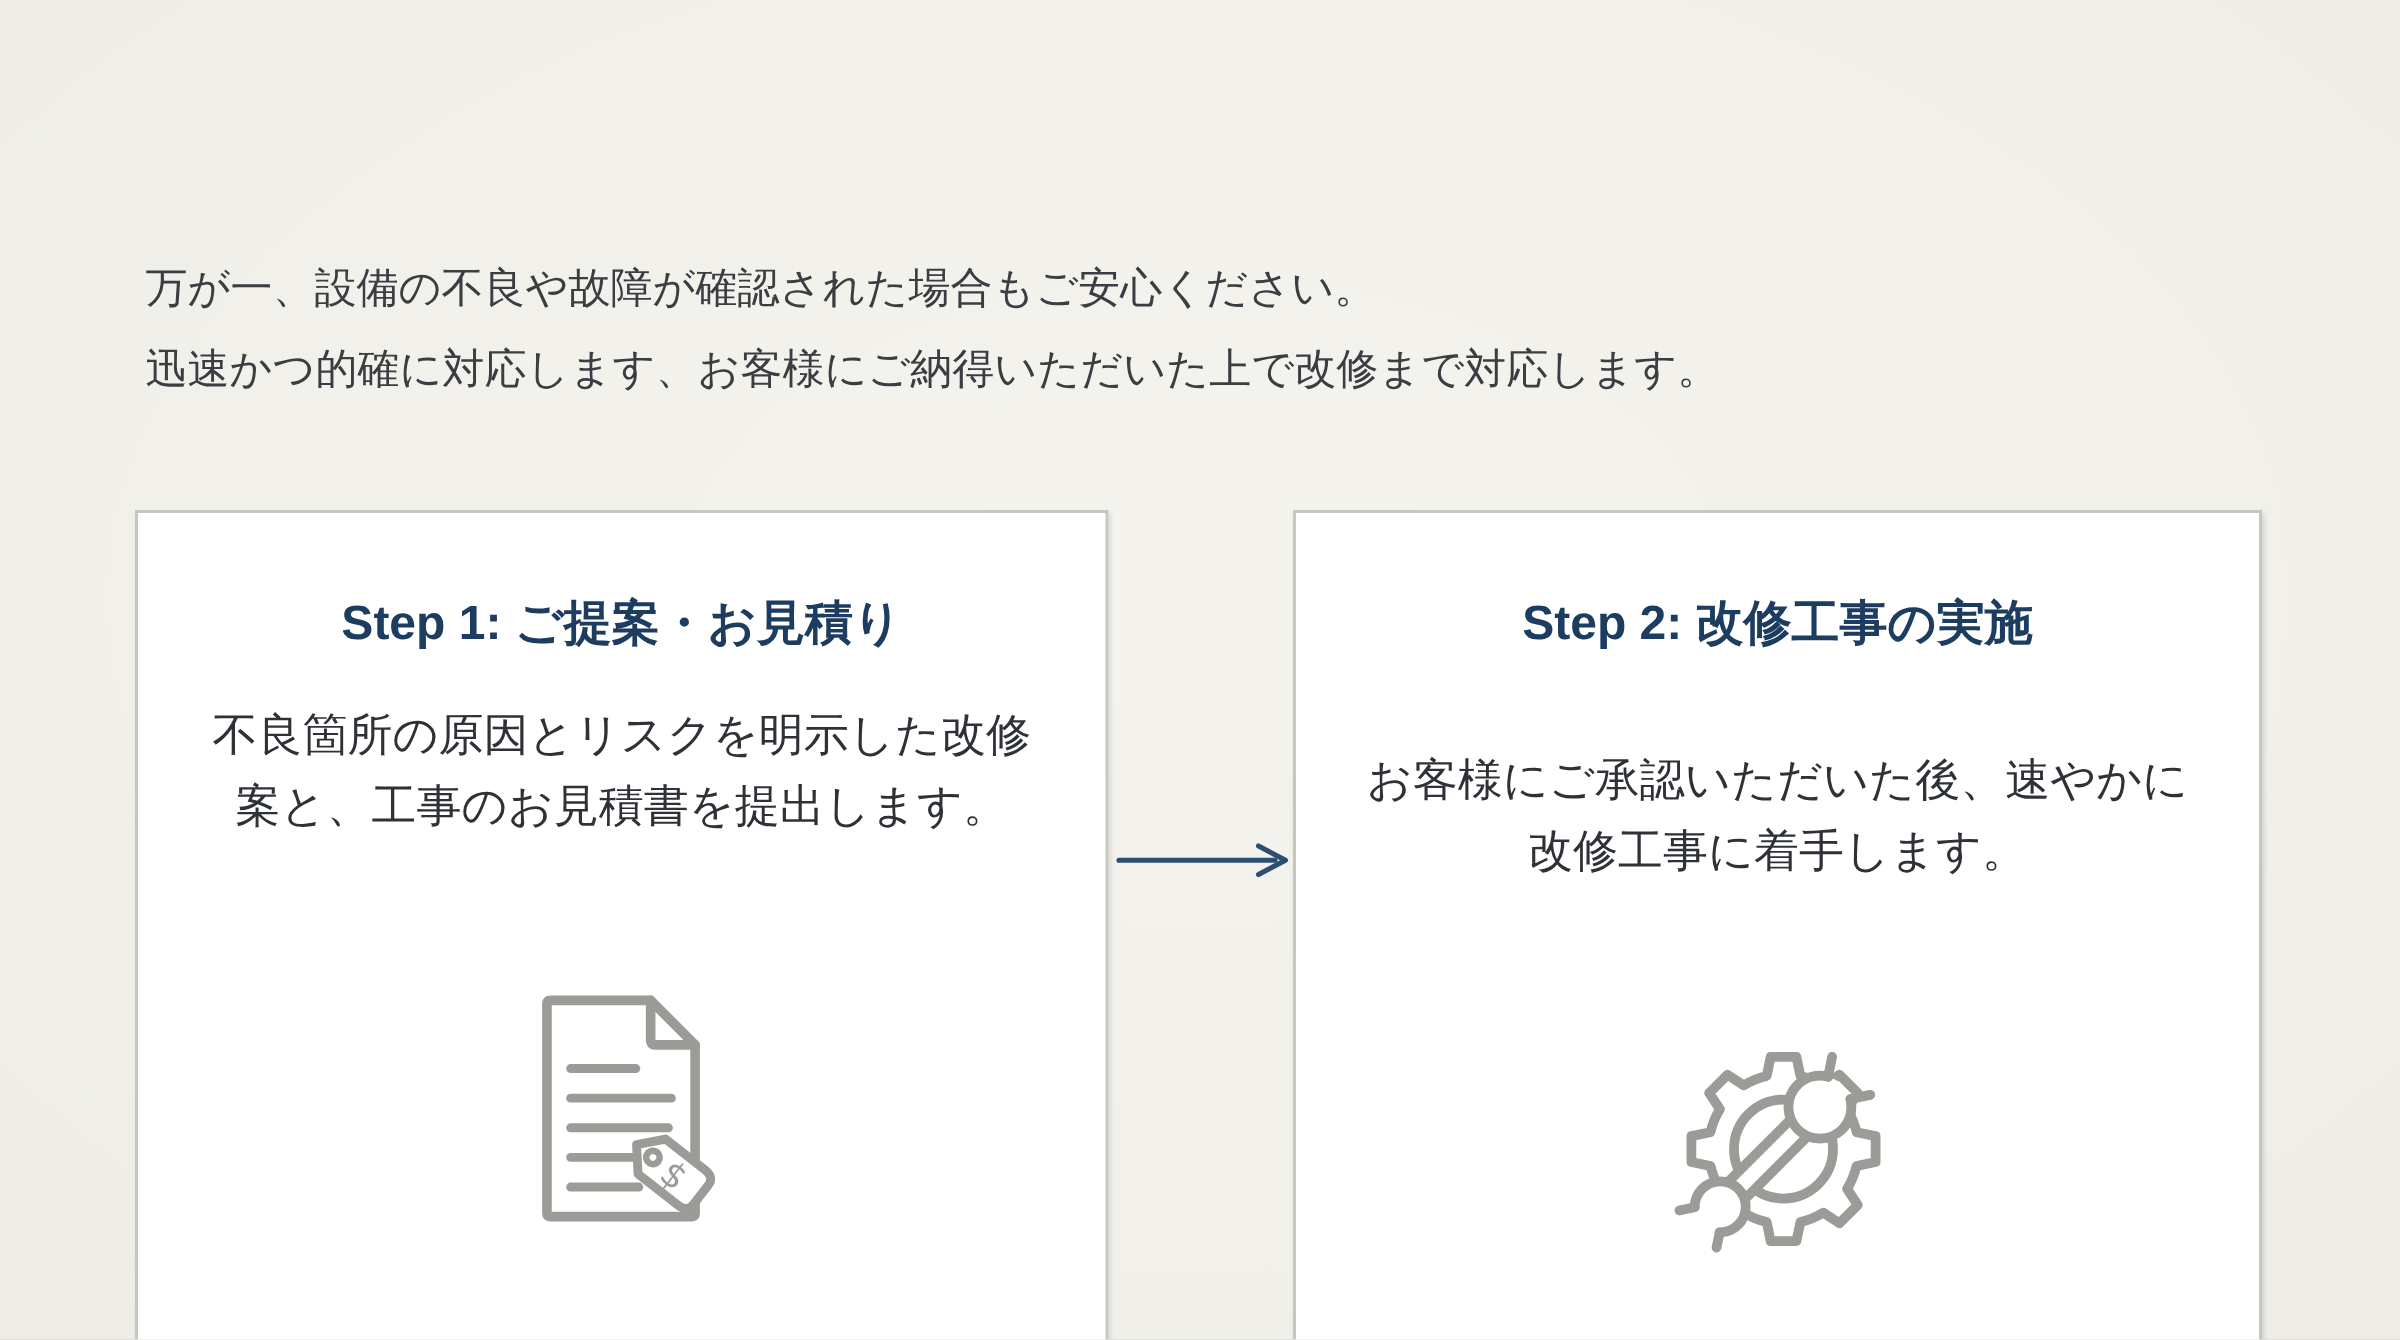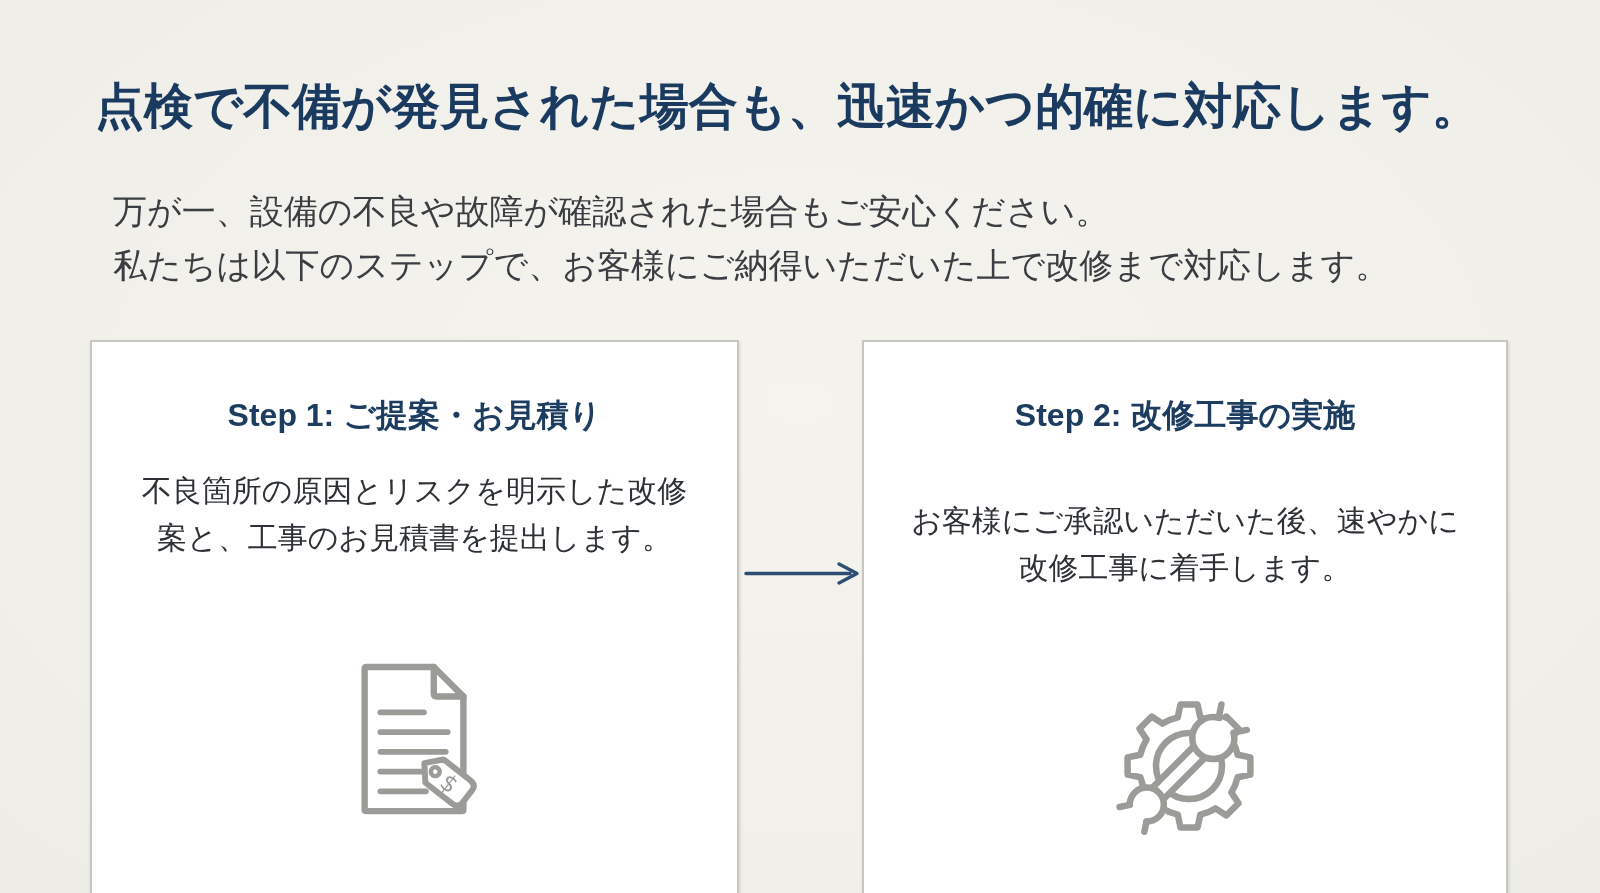--- a/index.html
+++ b/index.html
@@ -17,22 +17,22 @@
   .page-title{
     position:absolute;left:95px;top:76px;
     margin:0;
     font-size:49px;font-weight:bold;line-height:1.25;
     letter-spacing:0px;
     color:#1b3a5f;
     white-space:nowrap;
   }
   .intro{
     position:absolute;left:97px;
-    margin:16px;
-    font-size:34px;line-height:1.4;
+    margin:0;
+    font-size:28px;line-height:1.4;
     color:#3a3d41;
     white-space:nowrap;
   }
   .intro-1{top:172px;}
   .intro-2{top:226px;}
   .card{
     position:absolute;top:340px;height:600px;
     background:#ffffff;
     border:2px solid #c7c7c2;
     box-sizing:border-box;
@@ -62,24 +62,23 @@
   }
   .arrow{
     position:absolute;left:744px;top:560px;
   }
 </style>
 </head>
 <body>
 
 <div class="slide">
 
-  <h1 class="page-title">点検で不備が発見された場合も、迅速かつ的確に対応します。</h1>
 
   <p class="intro intro-1">万が一、設備の不良や故障が確認された場合もご安心ください。</p>
-  <p class="intro intro-2">私たちは以下のステップで、お客様にご納得いただいた上で改修まで対応します。</p>
+  <p class="intro intro-2">迅速かつ的確に対応します、お客様にご納得いただいた上で改修まで対応します。</p>
 
   <div class="card card-1">
     <h2 class="step-title">Step 1: ご提案・お見積り</h2>
     <p class="step-body">不良箇所の原因とリスクを明示した改修案と、工事のお見積書を提出します。</p>
     <div class="icon-wrap">
 
       <svg width="150" height="160" viewBox="0 0 150 162" fill="none" stroke="#9b9b98" stroke-width="6.5" stroke-linecap="round" stroke-linejoin="round">
         <path d="M26 6 H94 L124 36 V150 Q124 152 122 152 H26 Q24 152 24 150 V8 Q24 6 26 6 Z" fill="#ffffff"></path>
         <path d="M94 6 V33 Q94 36 97 36 H124" fill="none"></path>
         <path d="M40 52 H84" stroke-width="6"></path>

